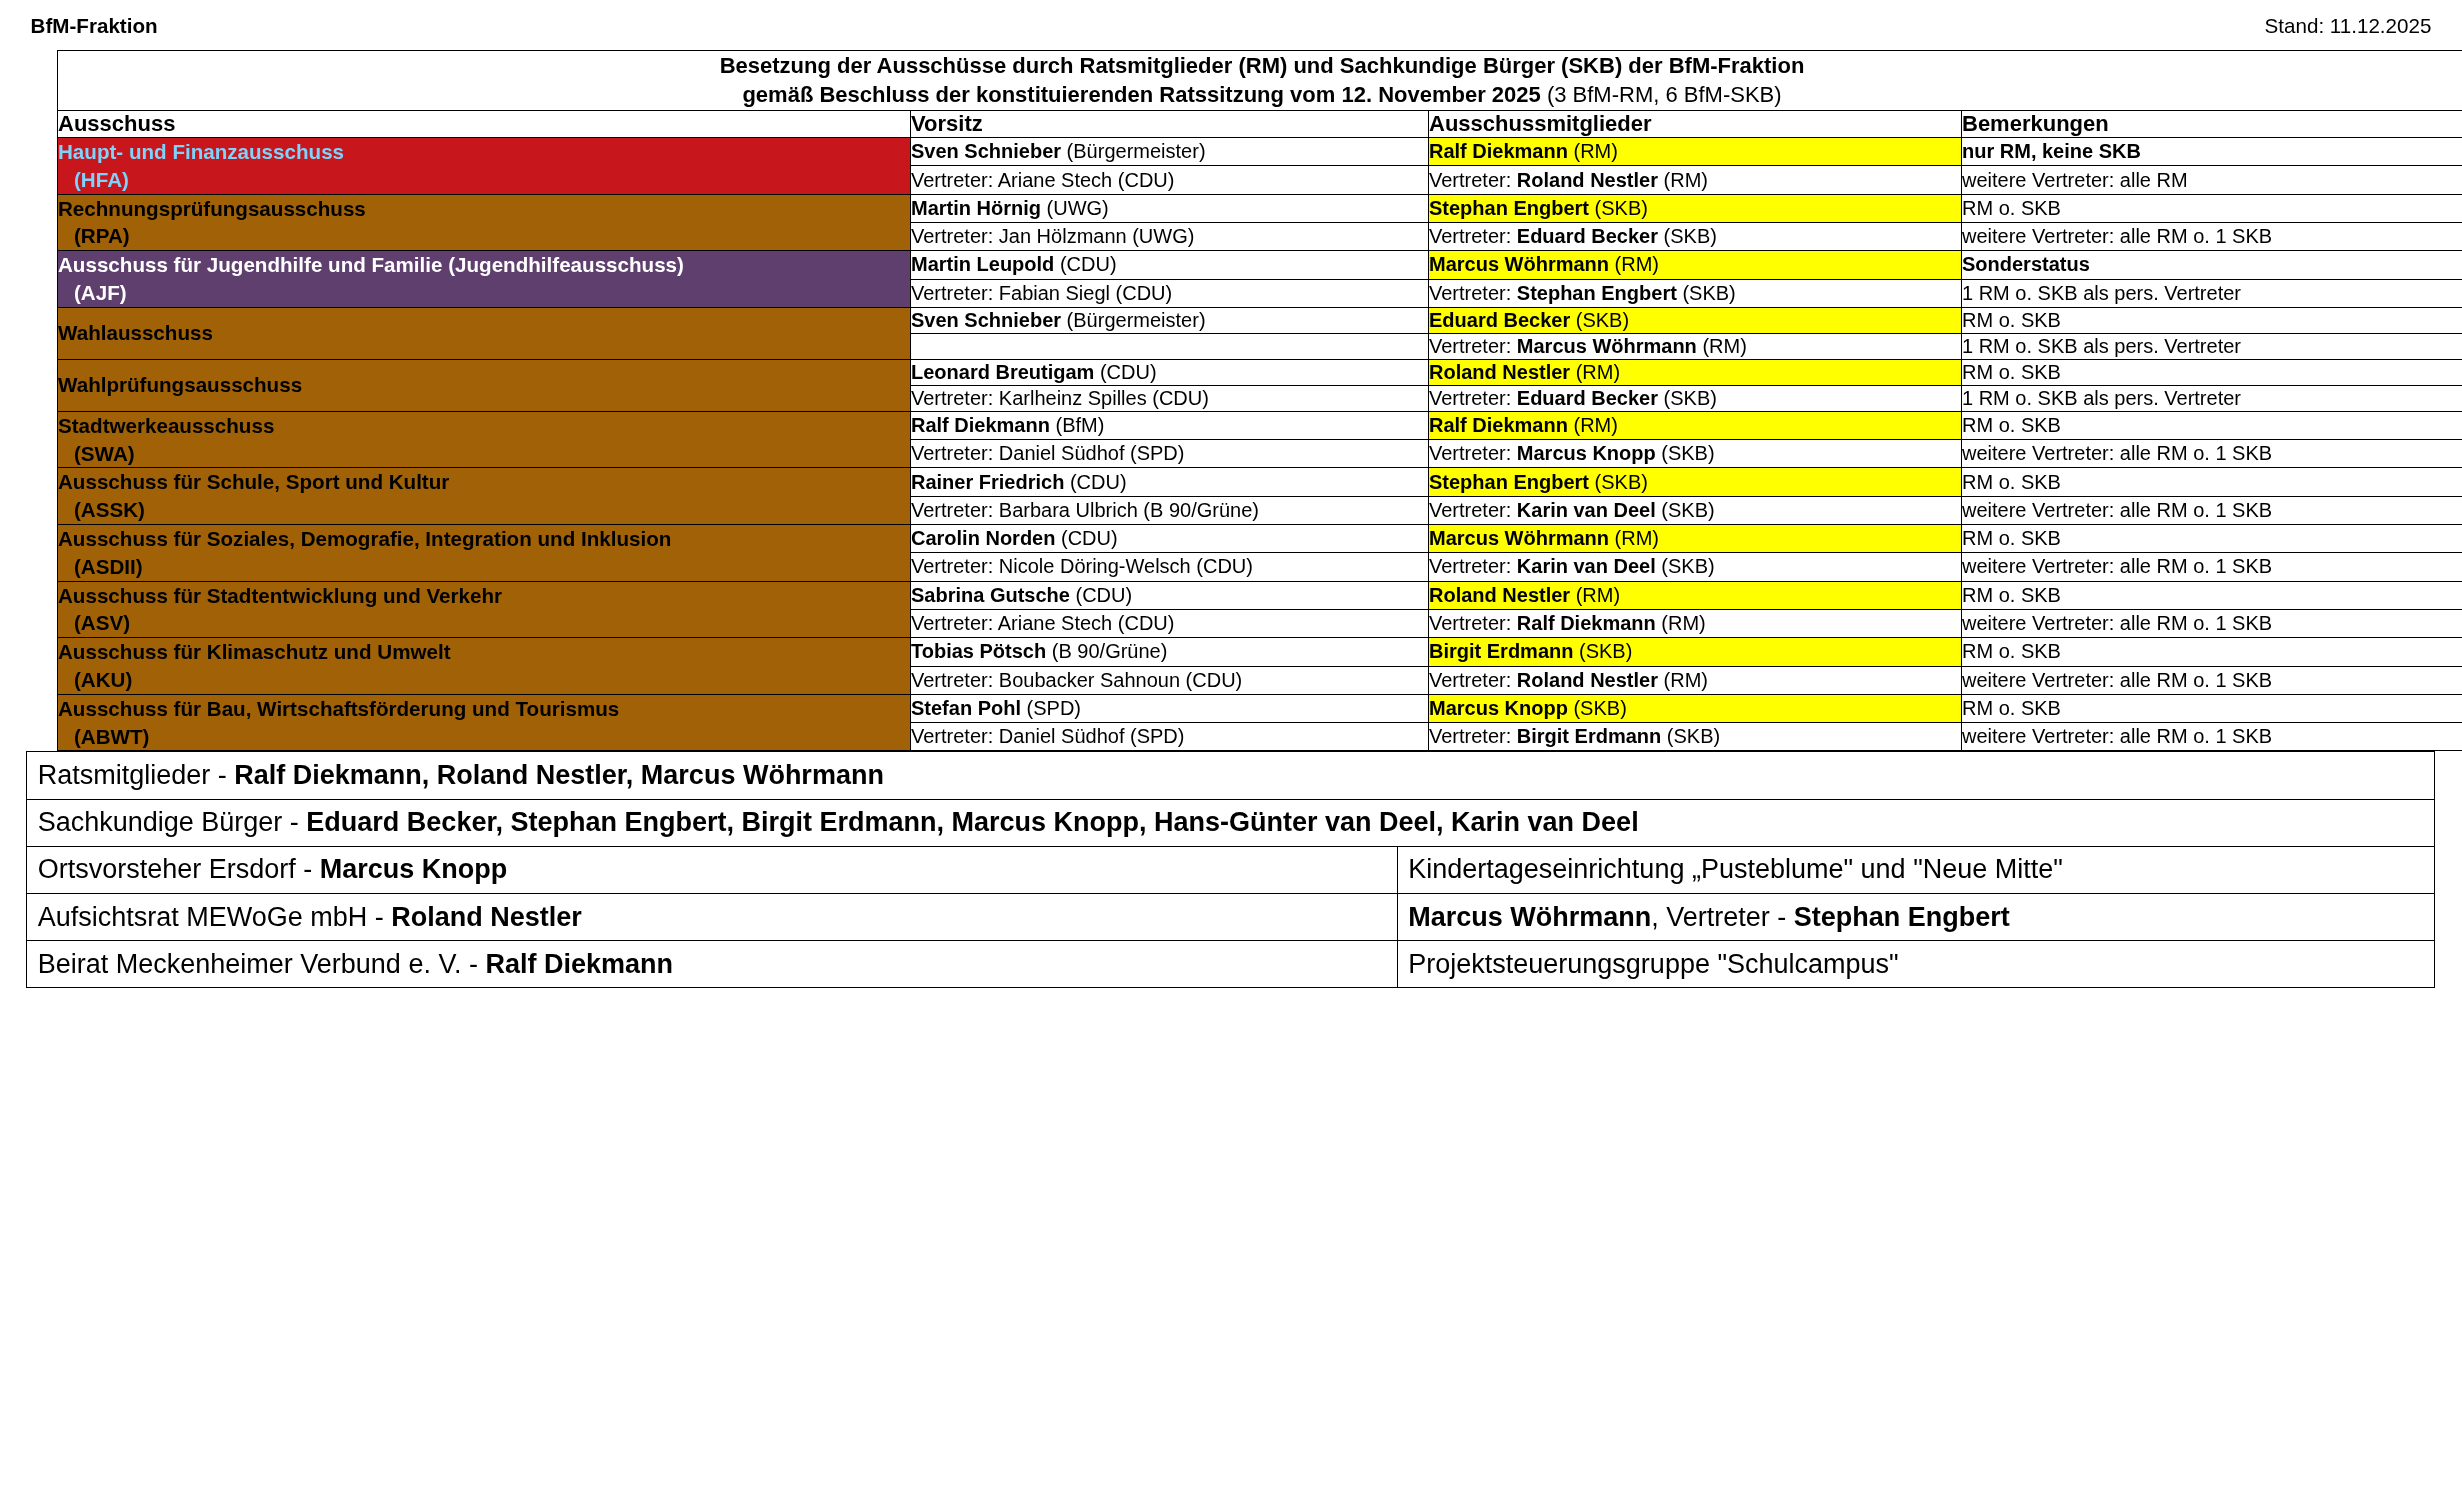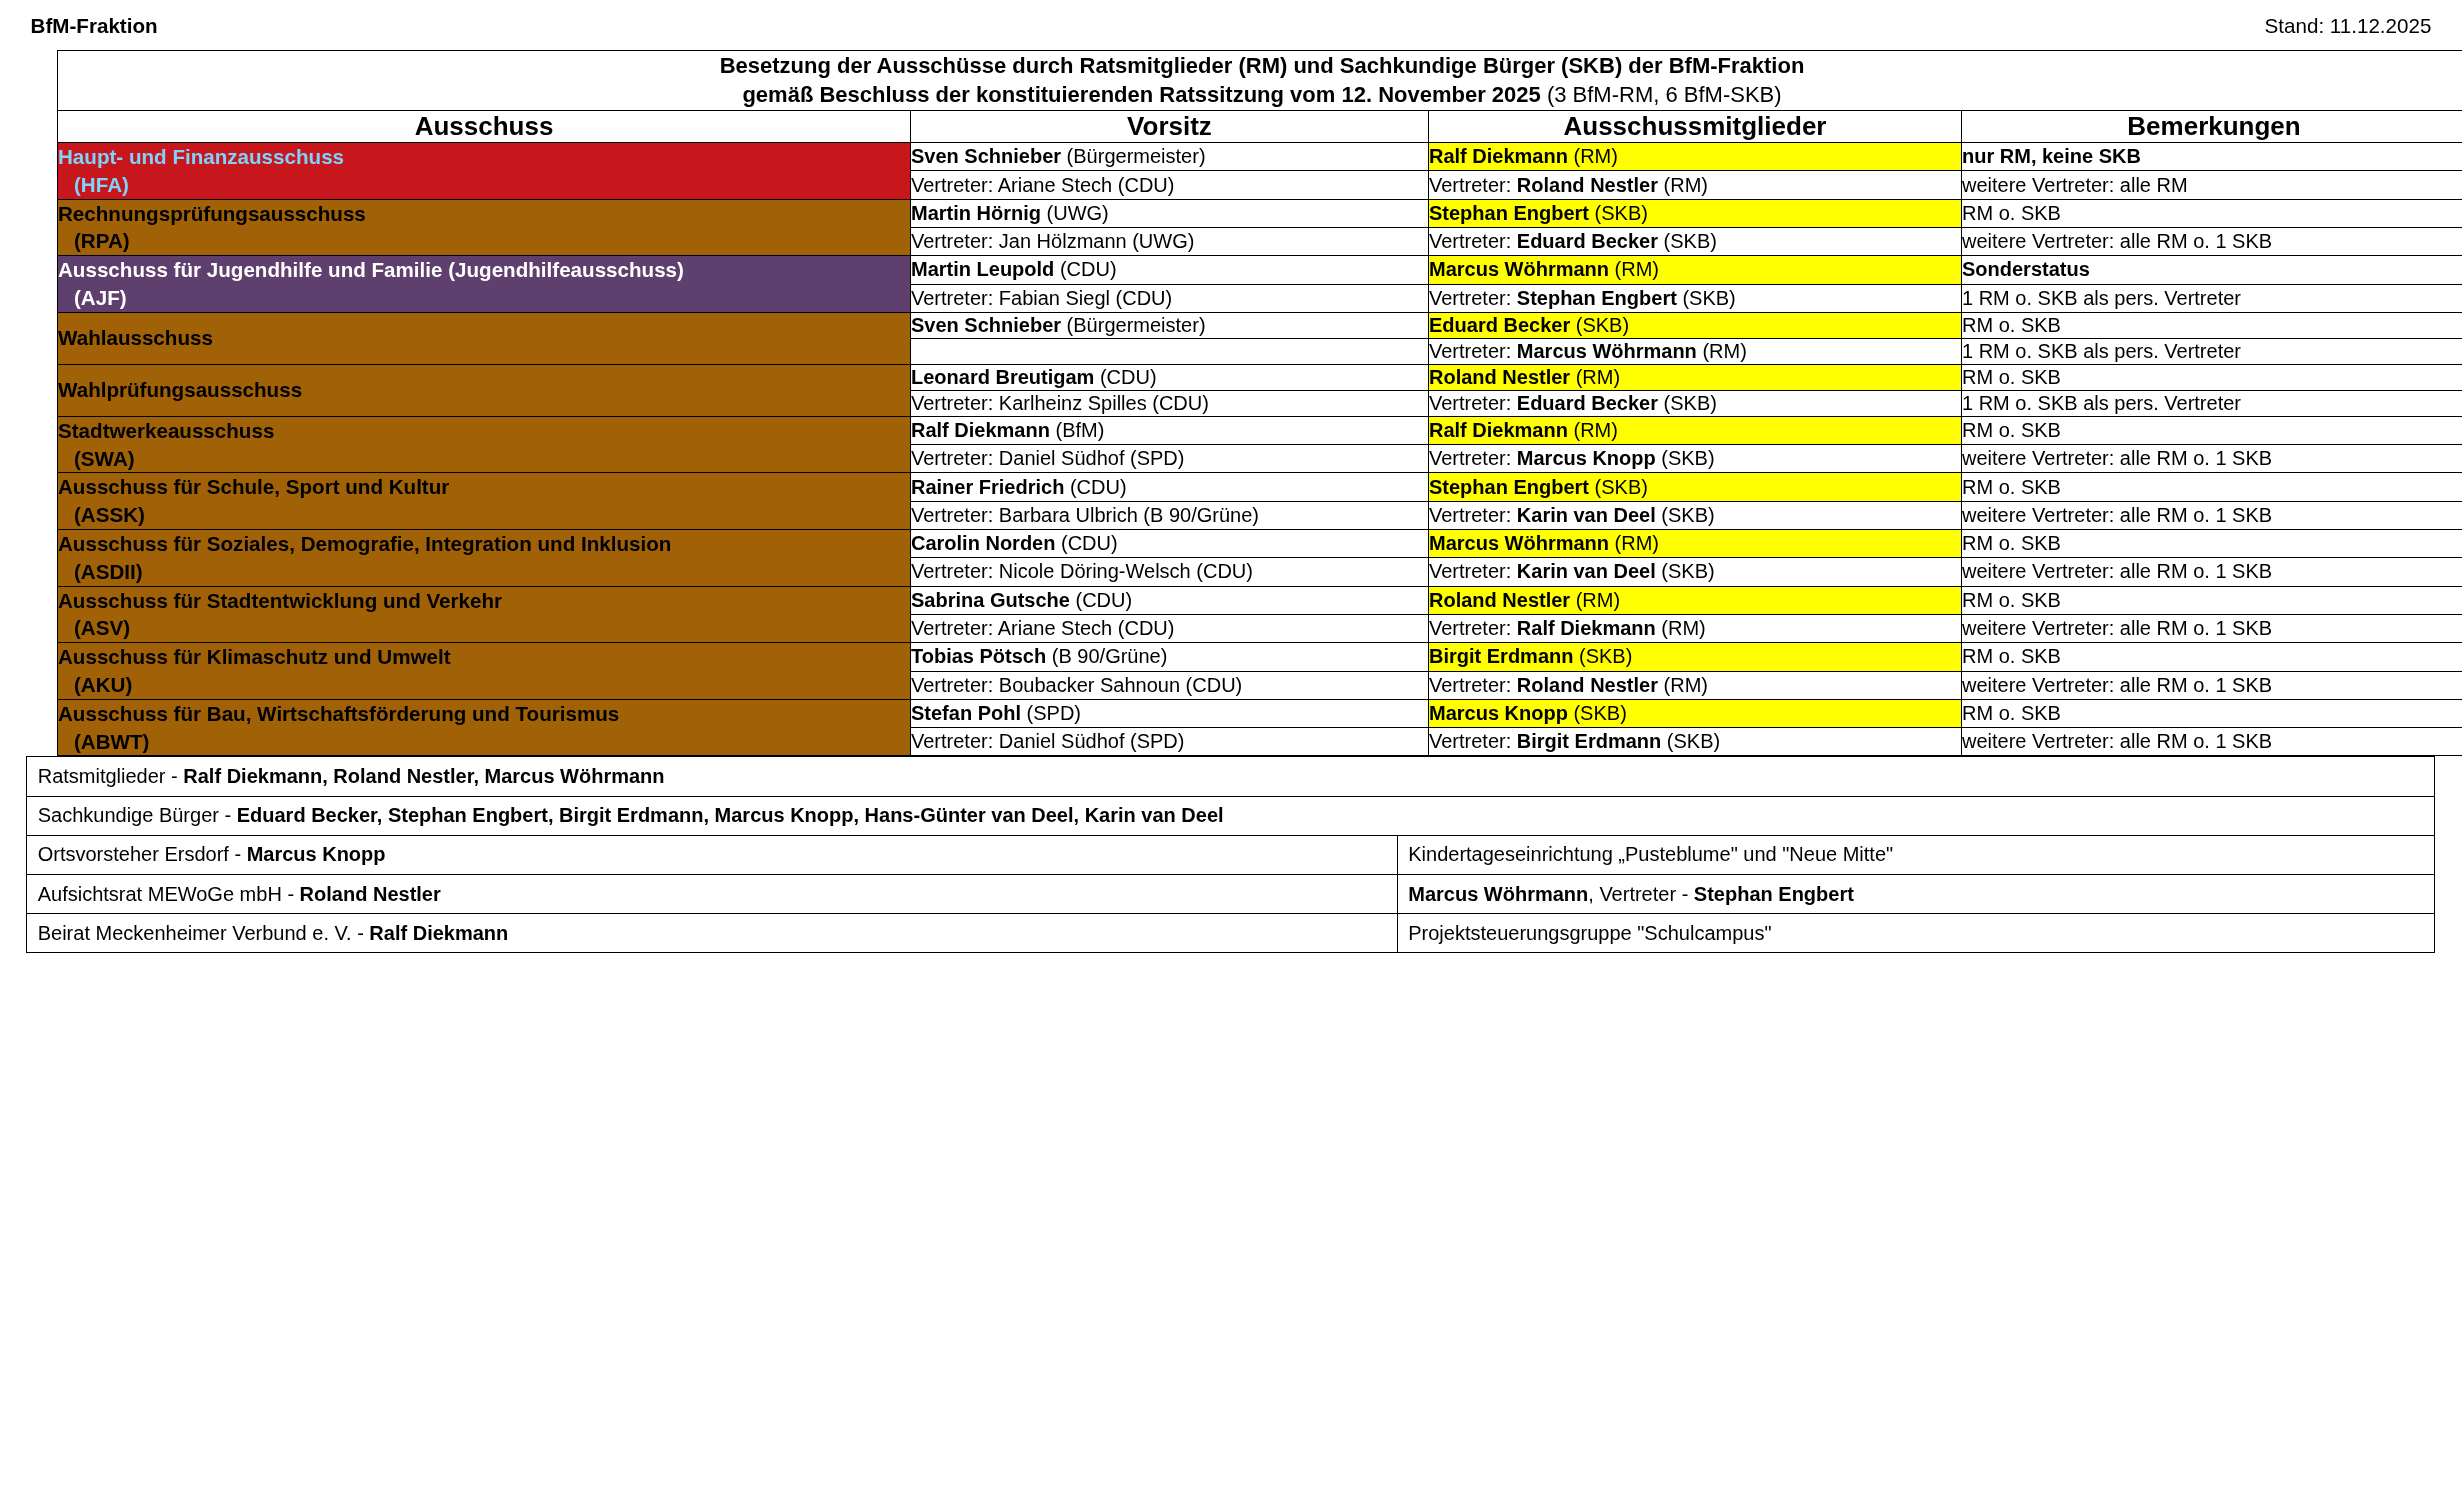--- a/index.html
+++ b/index.html
@@ -52,23 +52,23 @@
     text-align: center;
     padding: 10.7px 7.6px 12px 7.6px;
     font-size: 22px;
     line-height: 1.35;
     font-weight: bold;
   }
   .title-cell .reg {
     font-weight: normal;
   }
   .head-cell {
-    text-align: center;
+    text-align: left;
     font-weight: bold;
-    font-size: 26px;
+    font-size: 22px;
     padding: 12px 6px 13.7px 6px;
   }
 
   
   col.c-ausschuss { width: 853px; }
   col.c-vorsitz   { width: 518px;  }
   col.c-mitglied  { width: 533px;  }
   col.c-bemerk    { width: 505px;  }
 
   
@@ -101,21 +101,21 @@
   table.footer {
     border-collapse: collapse;
     table-layout: fixed;
     width: 2409px;
     border: 1.5px solid #000;
     border-top: none;
   }
   table.footer td {
     border: 0.8px solid #000;
     padding: 7.6px 9px 7.6px 10.7px;
-    font-size: 20px;
+    font-size: 27px;
     white-space: nowrap;
     overflow: hidden;
   }
   col.f-left  { width: 1370px; }
   col.f-right { width: 1037px; }
 </style>
 </head>
 <body>
 
 <div class="page">

